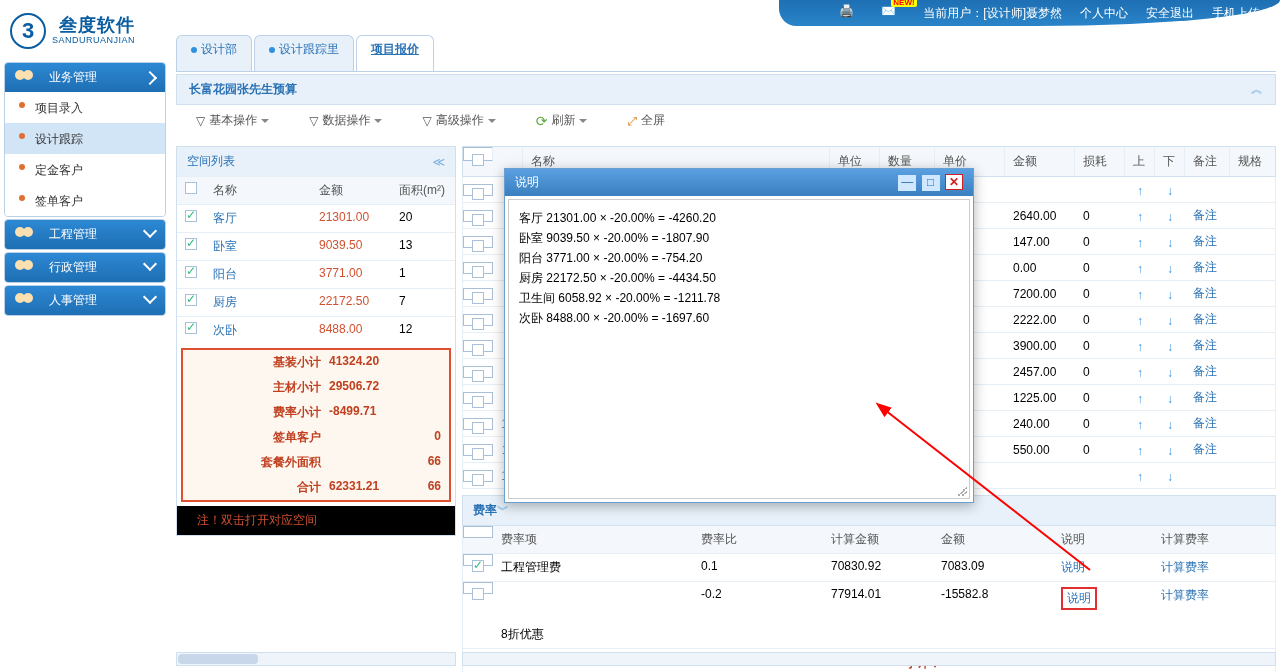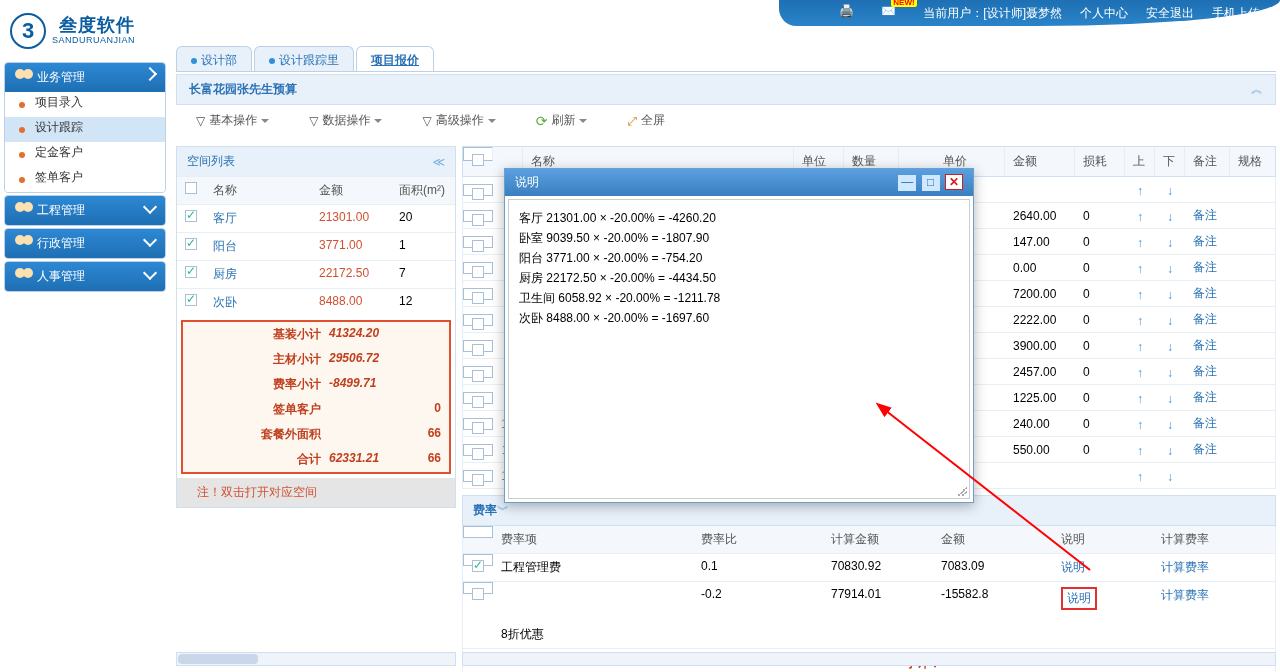--- a/index.html
+++ b/index.html
@@ -15,33 +15,33 @@
 .logo { position: absolute; top: 10px; left: 10px; width: 155px; height: 42px; display: flex; align-items: center; gap: 6px; }
 .logo .mark { width: 36px; height: 36px; border: 2px solid #0a5da0; border-radius: 50%; display: flex; align-items: center; justify-content: center; font-size: 22px; font-weight: bold; color: #0a5da0; }
 .logo .txt { line-height: 1.1; text-align: right; }
 .logo .cn { font-size: 18px; font-weight: bold; color: #0a5da0; letter-spacing: 1px; }
 .logo .en { font-size: 9px; color: #0a5da0; letter-spacing: 0.5px; }
 
 
 .leftcol { position: absolute; top: 60px; left: 0; width: 170px; }
 .menu-title { text-align: center; font-size: 16px; color: #333; padding: 14px 0; letter-spacing: 2px; }
 .menu-group { border: 1px solid #bcd0e8; border-radius: 4px; margin: 2px 4px; overflow: hidden; }
-.menu-head { background: linear-gradient(#2d88d4, #1e6fb3); color: #fff; padding: 6px 10px; display: flex; align-items: flex-start; gap: 0; cursor: pointer; position: relative; }
+.menu-head { background: linear-gradient(#2d88d4, #1e6fb3); color: #fff; padding: 6px 10px; display: flex; align-items: center; gap: 12px; cursor: pointer; position: relative; }
 .menu-head::before { content: ''; width: 8px; height: 8px; border: 2px solid #fff; border-top: none; border-left: none; transform: rotate(-45deg); position: absolute; right: 10px; }
 .menu-head.collapsed::before { transform: rotate(45deg); top: 6px; }
 .avatar-pair { width: 22px; height: 16px; position: relative; }
 .avatar-pair::before, .avatar-pair::after { content:''; position:absolute; width:10px; height:10px; border-radius:50%; background:#fce0b0; top:0; }
 .avatar-pair::before{left:0;} .avatar-pair::after{left:8px;}
-.menu-item { padding: 2px 10px 6px 30px; color: #333; cursor: pointer; position: relative; background:#fff; }
+.menu-item { padding: 8px 10px 6px 30px; color: #333; cursor: pointer; position: relative; background:#fff; }
 .menu-item.active { background: #d2e5f6; }
 .menu-item::before { content:''; position:absolute; left:14px; top:10px; width:6px; height:6px; border-radius:50%; background:#e07030; }
 
 
 .tabbar { position: absolute; top: 44px; left: 176px; height: 28px; border-bottom: 1px solid #bcd0e8; width: 1100px; display: flex; align-items: flex-end; gap: 2px; }
-.tab { padding: 5px 14px 2px; border: 1px solid #bcd0e8; border-bottom: none; border-radius: 6px 6px 0 0; background: #e8f1fa; color: #2a72b5; cursor: pointer; position: relative; }
+.tab { padding: 5px 14px 13px; border: 1px solid #bcd0e8; border-bottom: none; border-radius: 6px 6px 0 0; background: #e8f1fa; color: #2a72b5; cursor: pointer; position: relative; }
 .tab.active { background: #fff; font-weight: bold; text-decoration: underline; }
 .tab .dot { width:6px;height:6px;background:#3090e0;border-radius:50%;display:inline-block;margin-right:4px;vertical-align:middle; }
 
 
 .subheader { position: absolute; top: 74px; left: 176px; width: 1100px; background: #e8f1fa; padding: 6px 12px; color: #2a72b5; font-weight: bold; border:1px solid #d0e0ef; display:flex; justify-content:space-between; align-items:center;}
 .chevrons { color:#7ab0e0; cursor:pointer; font-weight:normal; }
 
 
 .toolbar { position: absolute; top: 104px; left: 176px; width: 1100px; padding: 8px 20px; display: flex; gap: 40px; color: #555; }
 .toolbar span { cursor: pointer; display:flex; align-items:center; gap:4px; }
@@ -62,29 +62,29 @@
 .grid-row .col-name{cursor:pointer;}
 .grid-row .col-amt{color:#d05030;}
 .chk { width:12px;height:12px;border:1px solid #aac0d8;display:inline-block;background:#fff;position:relative;}
 .chk.on::after{content:'✓';color:#3b8;position:absolute;top:-3px;left:0;font-size:12px;}
 .link { color:#2a72b5; cursor:pointer;}
 
 
 .totals { margin:4px; border:2px solid #e05030; background:#fdf7ef; font-size:12px;}
 .totals .trow { display:flex; padding:4px 8px; }
 .totals .tlab { flex:1; text-align:right; color:#c04020; font-weight:bold;}
-.totals .tval { width:80px; text-align:left; padding-left:8px; color:#c04020; font-weight:bold;font-style:italic;}
+.totals .tval { width:80px; text-align:left; padding-left:8px; color:#c04020; font-weight:bold;}
 .totals .tarea { width:40px; text-align:right; color:#c04020; font-weight:bold;}
-.hint { color:#d05030; padding:6px 20px; background:#e5e5e5;}
+.hint { color:#d05030; padding:6px 20px; background:#000000;}
 
 
 .panel-right { position: absolute; top: 146px; left: 462px; width: 814px; }
 .right-head { display:flex; background:#f4f8fc; border:1px solid #d0e0ef; }
 .rh { padding:6px 8px; color:#555; border-right:1px solid #e6eef6;}
-.rh.chk{width:30px;} .rh.idx{width:30px;text-align:center;} .rh.name{flex:1;} .rh.unit{width:50px;} .rh.qty{width:55px;} .rh.price{width:70px;margin-left:36px;} .rh.sum{width:70px;} .rh.loss{width:50px;} .rh.up{width:30px;} .rh.down{width:30px;} .rh.note{width:45px;} .rh.spec{width:45px;border-right:none;}
+.rh.chk{width:30px;} .rh.idx{width:30px;text-align:center;} .rh.name{flex:1;} .rh.unit{width:50px;} .rh.qty{width:55px;} .rh.price{width:70px;} .rh.sum{width:70px;} .rh.loss{width:50px;} .rh.up{width:30px;} .rh.down{width:30px;} .rh.note{width:45px;} .rh.spec{width:45px;border-right:none;}
 .right-row { display:flex; border:1px solid #e6eef6; border-top:none; background:#fff; height:26px; align-items:center;}
 .rc { padding:3px 8px; }
 .rc.idx{width:30px;text-align:center;color:#888;} .rc.chk{width:30px;text-align:center;}
 .rc.stretch{flex:1;}
 .rc.sum{width:70px;} .rc.loss{width:50px;} .rc.up,.rc.down{width:30px;text-align:center;color:#3a90e0;cursor:pointer;font-size:14px;} .rc.note{width:45px;} .rc.spec{width:45px;}
 .arrow-up::before{content:'↑';font-weight:bold;}
 .arrow-down::before{content:'↓';font-weight:bold;}
 
 
 .fee-head { background:#e8f1fa; padding:6px 10px; color:#2a72b5; font-weight:bold; border:1px solid #d0e0ef; margin-top:6px; display:flex; justify-content:flex-start;}
@@ -200,20 +200,26 @@
     <div class="col-name">名称</div>
     <div class="col-amt">金额</div>
     <div class="col-area">面积(m²)</div>
   </div>
   <div id="space-rows">
       <div class="grid-row">
       <div class="col-chk"><span class="chk on"></span></div>
       <div class="col-name link">客厅</div>
       <div class="col-amt">21301.00</div>
       <div class="col-area">20</div>
+    </div>
+      <div class="grid-row">
+      <div class="col-chk"><span class="chk on"></span></div>
+      <div class="col-name link">卧室</div>
+      <div class="col-amt">9039.50</div>
+      <div class="col-area">13</div>
     </div>
       <div class="grid-row">
       <div class="col-chk"><span class="chk on"></span></div>
       <div class="col-name link">阳台</div>
       <div class="col-amt">3771.00</div>
       <div class="col-area">1</div>
     </div>
       <div class="grid-row">
       <div class="col-chk"><span class="chk on"></span></div>
       <div class="col-name link">厨房</div>

